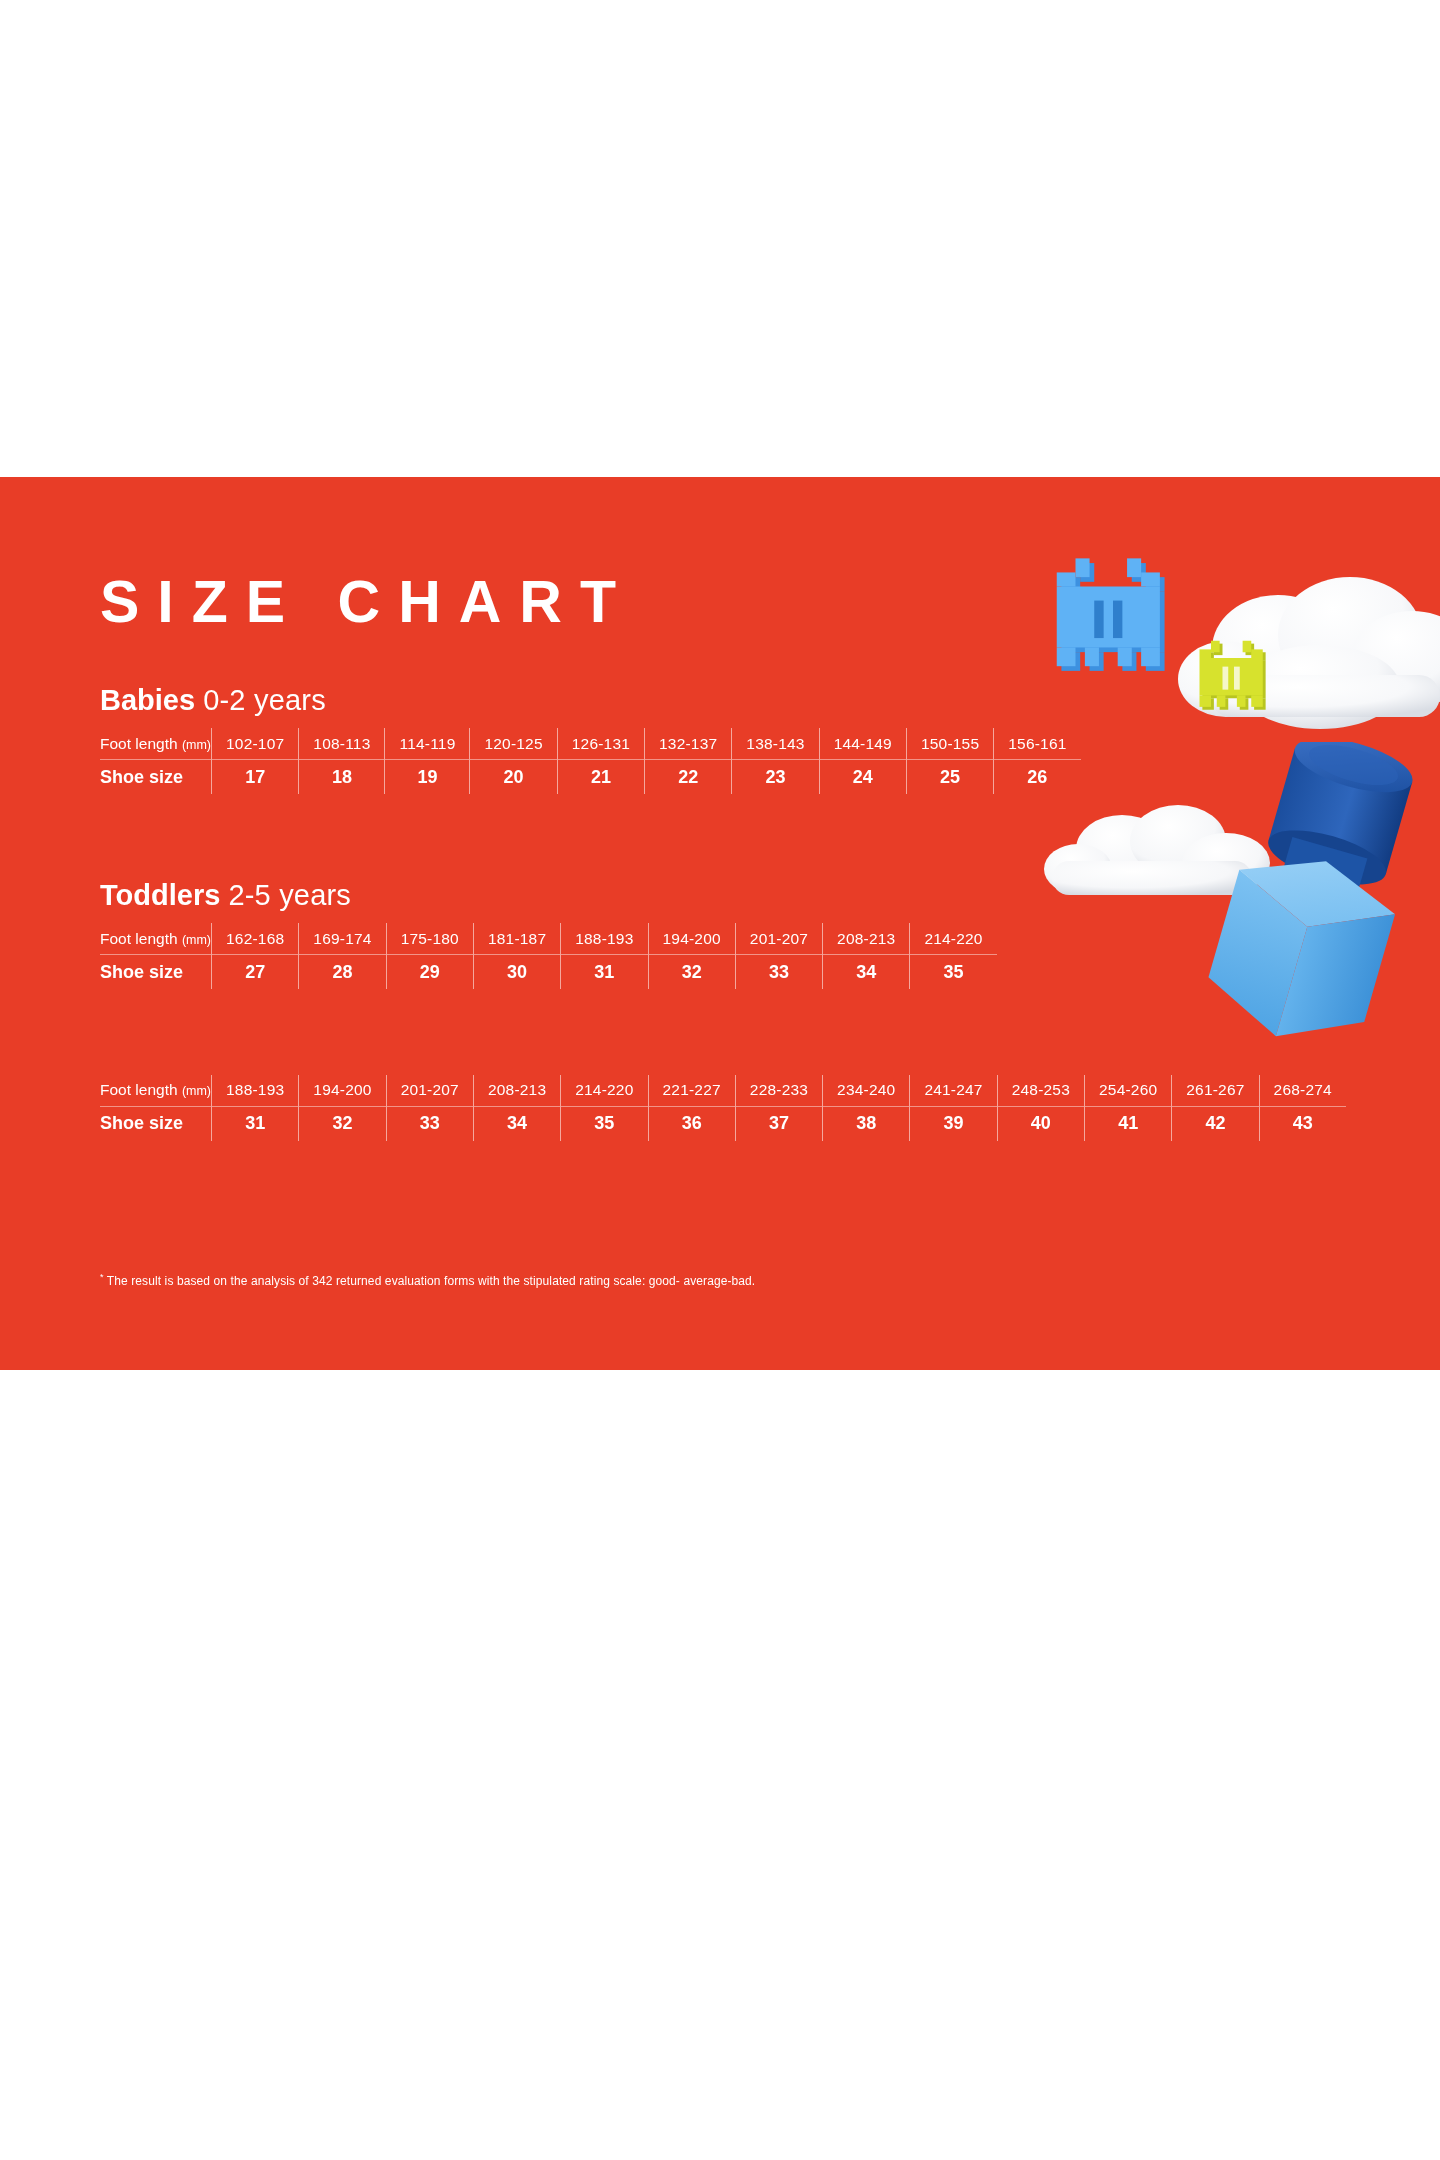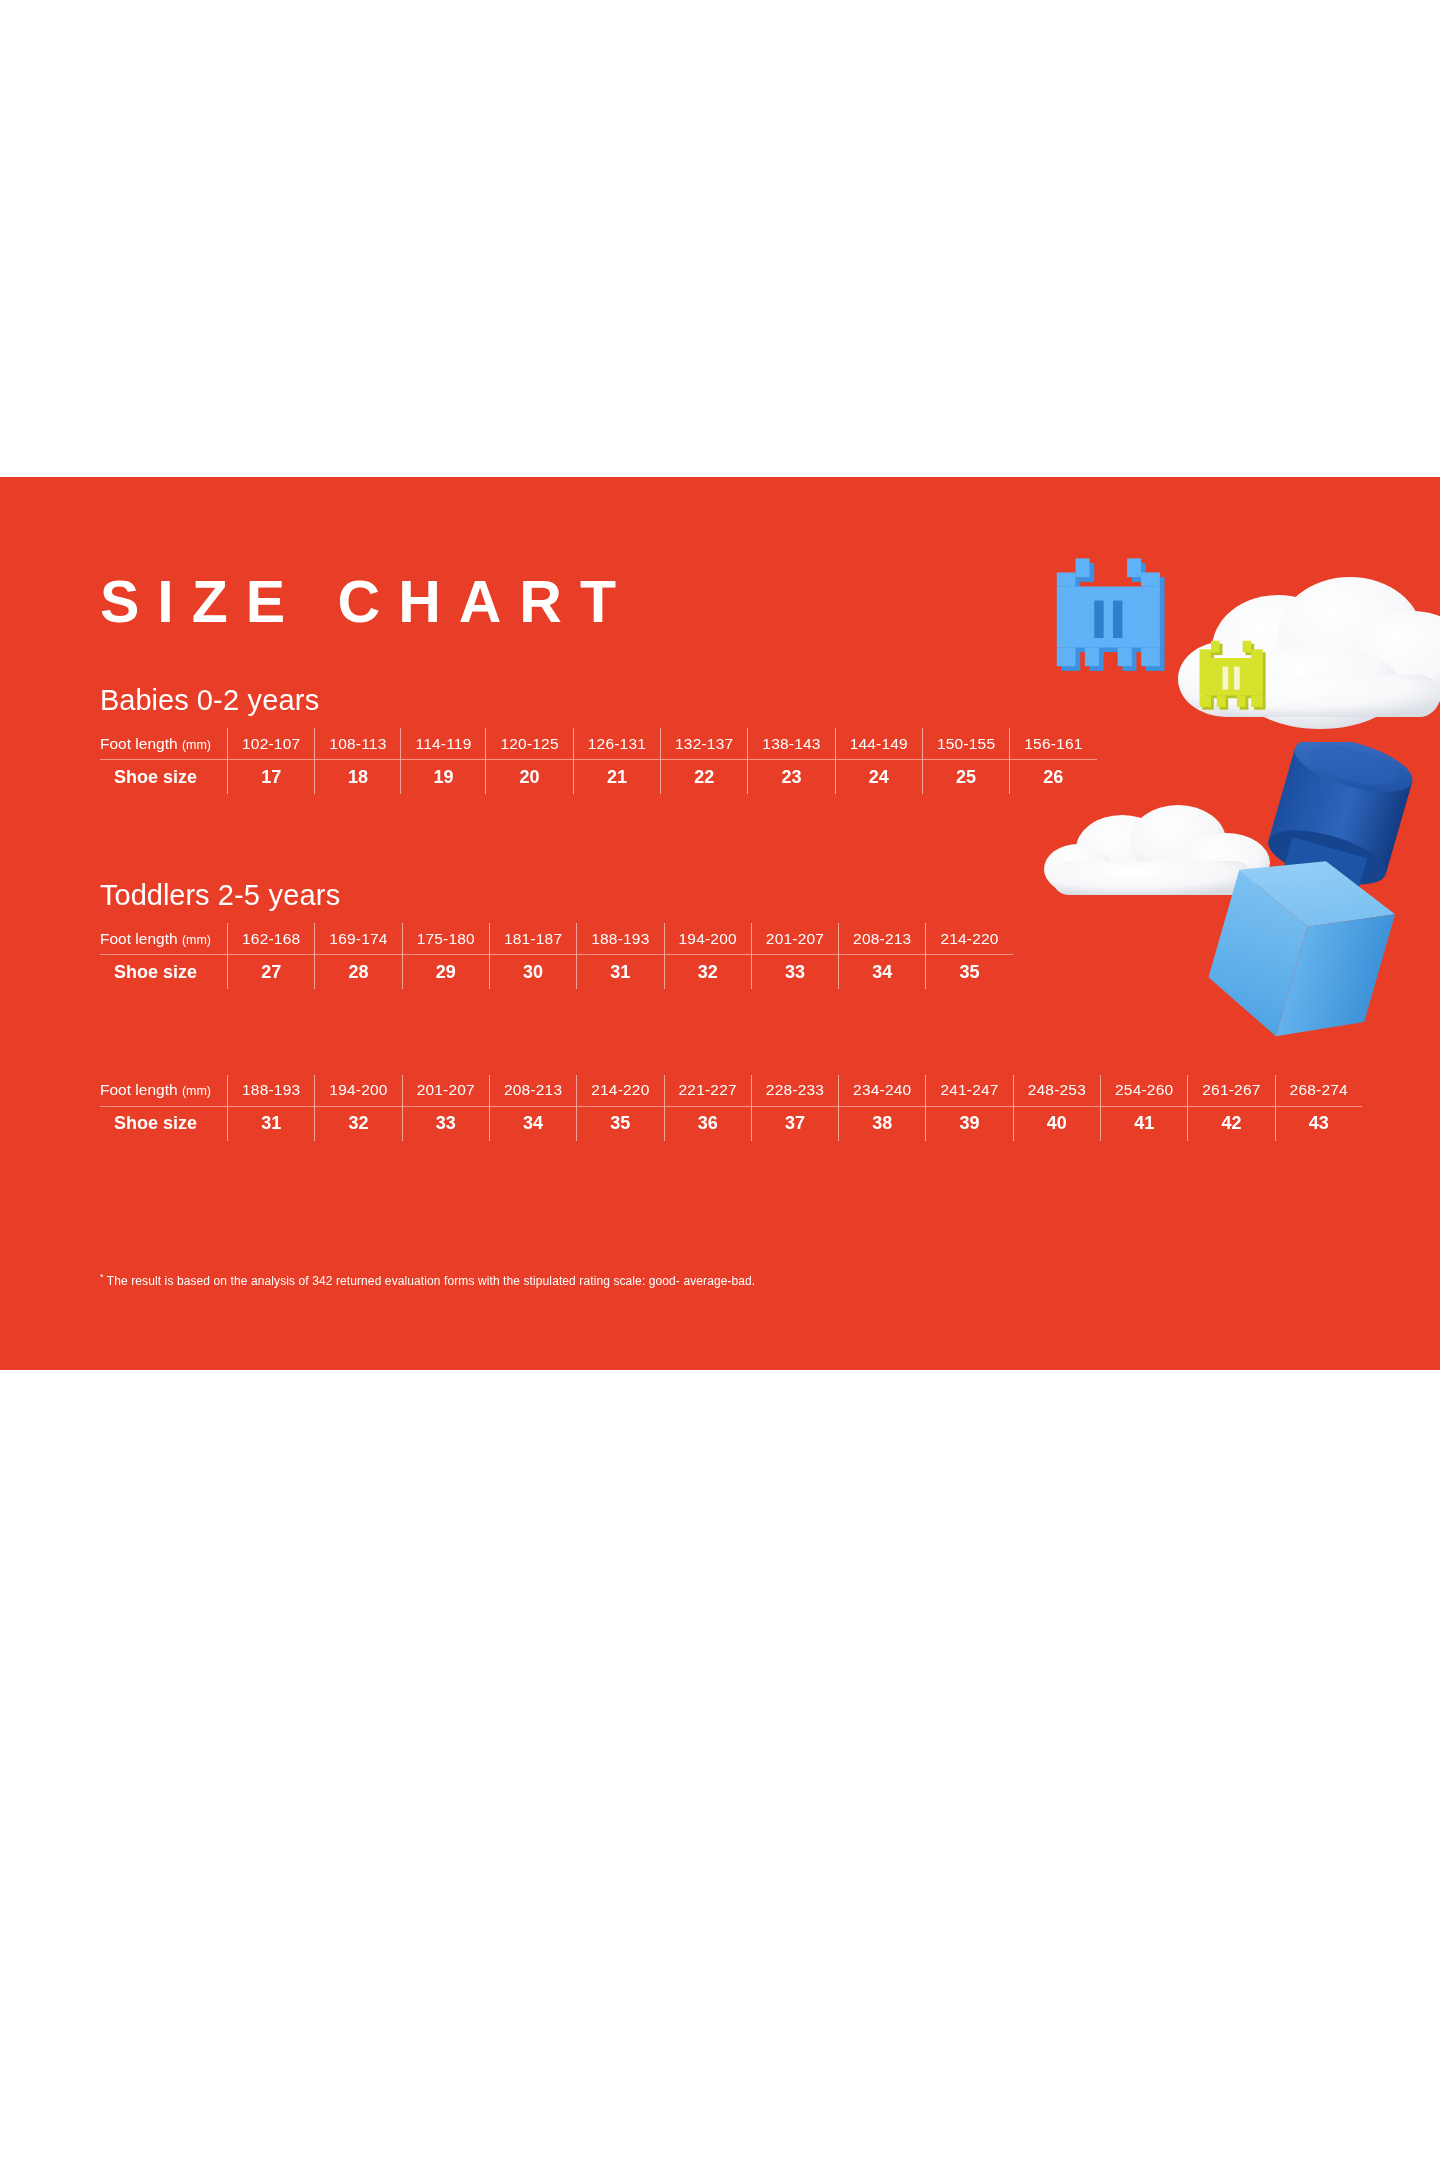--- a/index.html
+++ b/index.html
@@ -37,43 +37,43 @@
   .section.s1 { top:403px; }
   .section.s2 { top:598px; }
 
   .sec-head {
     color:#ffffff;
     font-size:29px;
     line-height:1.05;
     white-space:nowrap;
     margin-bottom:13px;
   }
-  .sec-head .strong { font-weight:400; }
+  .sec-head .strong { font-weight:700; }
   .sec-head .light  { font-weight:400; letter-spacing:.2px;text-align:center; }
 
   
   table.size-table {
     border-collapse:collapse;
     table-layout:auto;
     color:#ffffff;
   }
   table.size-table td {
     border-left:1px solid rgba(255,255,255,.55);
     padding:0;
     text-align:center;
     vertical-align:middle;
     white-space:nowrap;
   }
   table.size-table tr.row-len td { height:31px; }
   table.size-table tr.row-size td { height:35px; border-top:1px solid rgba(255,255,255,.45); }
 
   table.size-table td.label {
     border-left:none;
-    text-align:center;
-    padding-right:16px;
+    text-align:left;
+    padding-right:0;
   }
 
   .len-val { font-size:15.5px; font-weight:400; padding:0 14px; letter-spacing:.2px; }
   .size-val { font-size:18px; font-weight:800; padding:0 14px; }
 
   .lbl-len  { font-size:15.5px; font-weight:400; }
   .lbl-len .unit { font-size:12.5px; }
   .lbl-size { font-size:18px; font-weight:800; }
 
   

